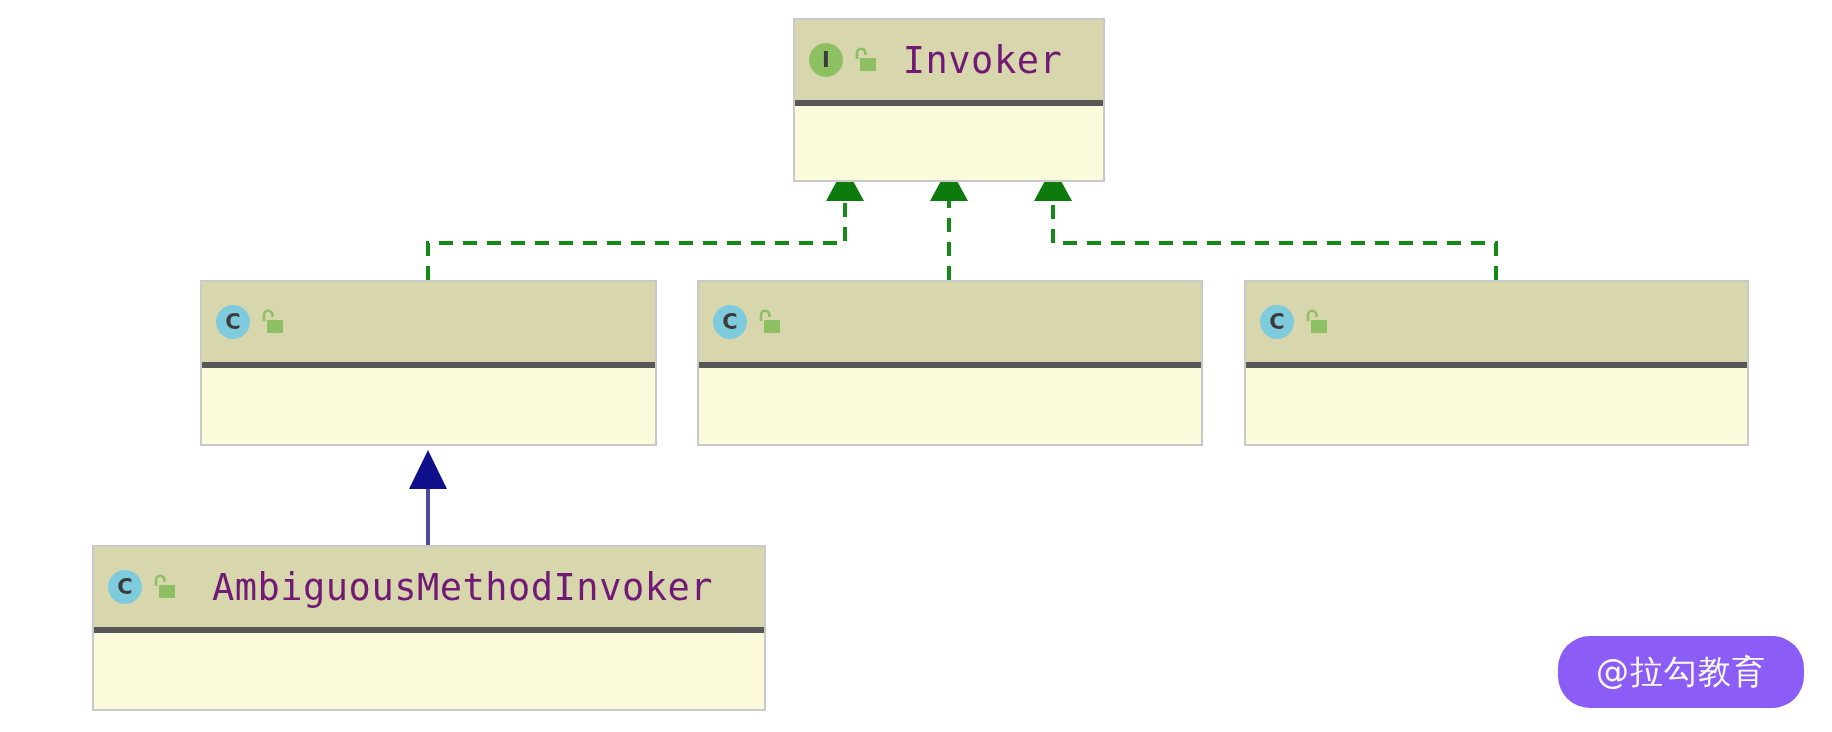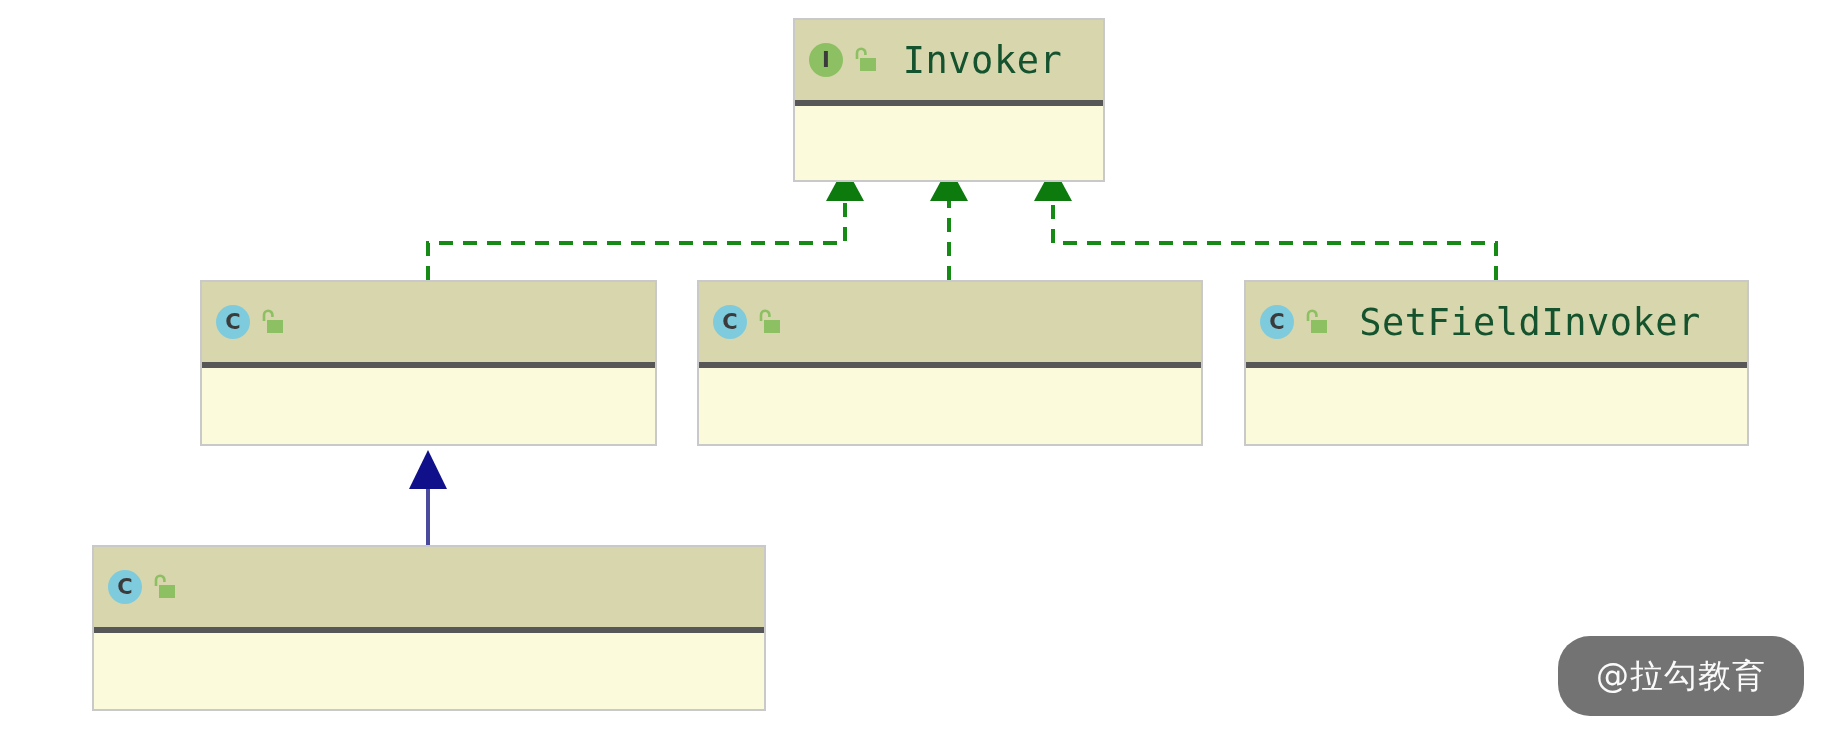--- a/index.html
+++ b/index.html
@@ -67,21 +67,21 @@
     width: 26px;
     height: 28px;
     margin-left: 9px;
     display: block;
   }
   .uml-title {
     flex: 1 1 auto;
     text-align: center;
     font-family: "DejaVu Sans Mono", monospace;
     font-size: 37px;
-    color: #14532d;
+    color: #701a75;
     letter-spacing: 0.5px;
     white-space: nowrap;
     padding-right: 20px;
     padding-left: 4px;
   }
   
   #node-invoker      { left: 793px;  top: 18px;  width: 312px; height: 164px; }
   #node-invoker .uml-body { height: 72px; }
 
   #node-methodinvoker  { left: 200px;  top: 280px; width: 457px; height: 166px; }
@@ -92,23 +92,23 @@
   #node-methodinvoker .uml-body,
   #node-getfieldinvoker .uml-body,
   #node-setfieldinvoker .uml-body,
   #node-ambiguousmethodinvoker .uml-body { height: 74px; }
 
   #watermark {
     position: absolute;
     left: 1558px;
     top: 636px;
     width: 246px;
-    height: 80px;
+    height: 72px;
     border-radius: 32px;
-    background: #737373;
+    background: #8b5cf6;
     display: flex;
     align-items: center;
     justify-content: center;
     z-index: 3;
   }
   #watermark span {
     font-family: "DejaVu Sans", sans-serif;
     font-size: 33px;
     color: #fafafa;
     letter-spacing: 1px;
@@ -176,32 +176,32 @@
     <div class="uml-body"></div>
   </div>
 
   <div class="uml-node" id="node-setfieldinvoker">
     <div class="uml-header">
       <div class="stereo-icon klass">C</div>
       <svg class="lock-icon" viewBox="0 0 26 28" xmlns="http://www.w3.org/2000/svg">
         <path d="M5 13 L5 7 A4.2 4.2 0 0 1 13.4 7 L13.4 9" fill="none" stroke="#8cc063" stroke-width="2.6"></path>
         <rect x="8" y="12" width="16" height="13" fill="#8cc063"></rect>
       </svg>
-      <div class="uml-title">SetFieldInvoker</div>
     </div>
     <div class="uml-body"></div>
   </div>
 
   <div class="uml-node" id="node-ambiguousmethodinvoker">
     <div class="uml-header">
       <div class="stereo-icon klass">C</div>
       <svg class="lock-icon" viewBox="0 0 26 28" xmlns="http://www.w3.org/2000/svg">
         <path d="M5 13 L5 7 A4.2 4.2 0 0 1 13.4 7 L13.4 9" fill="none" stroke="#8cc063" stroke-width="2.6"></path>
         <rect x="8" y="12" width="16" height="13" fill="#8cc063"></rect>
       </svg>
+      <div class="uml-title">AmbiguousMethodInvoker</div>
     </div>
     <div class="uml-body"></div>
   </div>
 
   <div id="watermark">
     <span>@拉勾教育</span>
   </div>
 
 </div>
 

